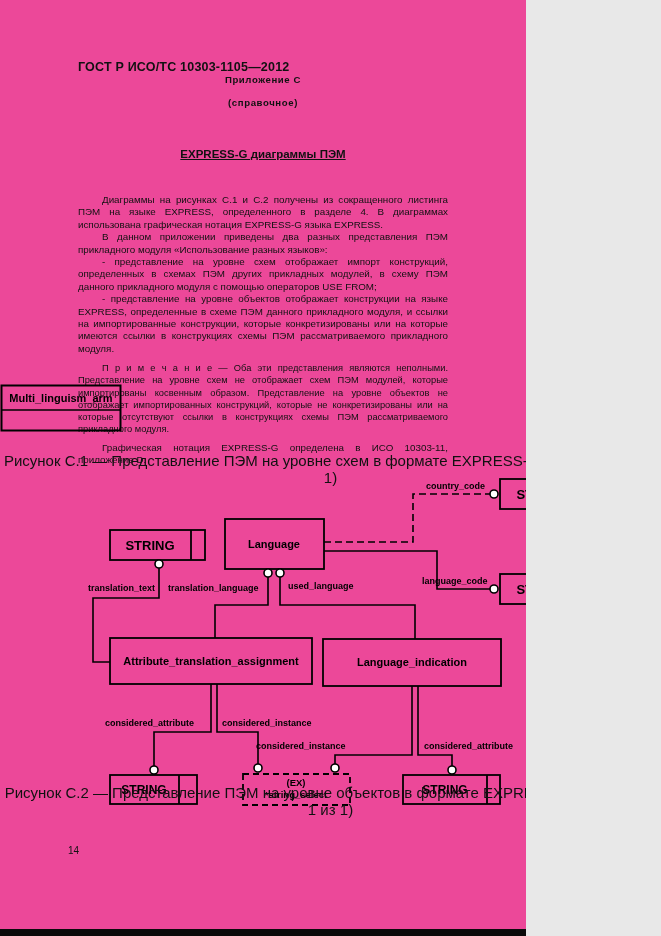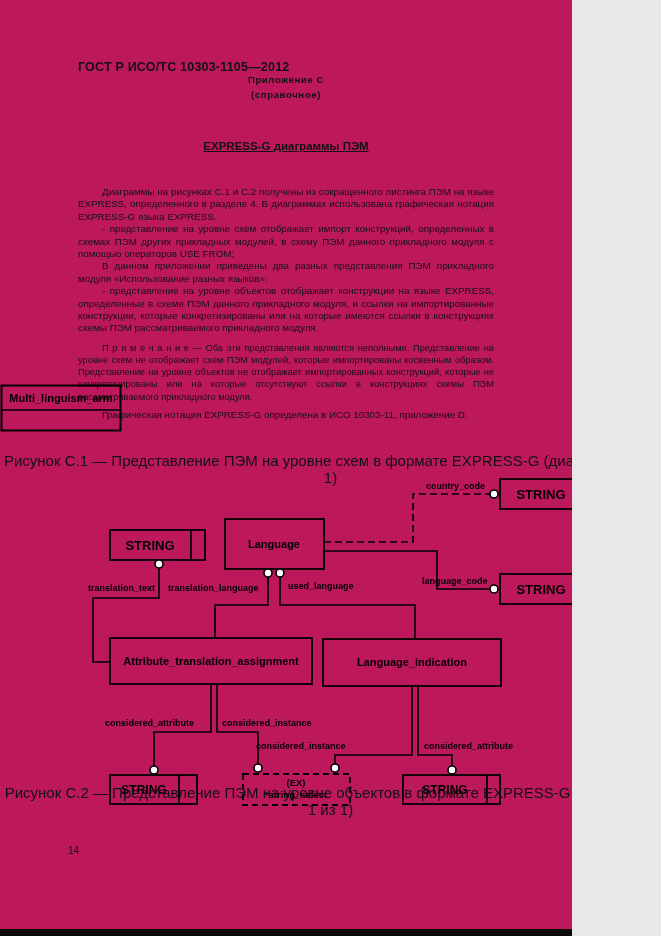--- a/index.html
+++ b/index.html
@@ -1,36 +1,36 @@
 <!DOCTYPE html>
 <html><head>
 <meta charset="utf-8">
 <style>
   html,body{margin:0;padding:0;background:#e8e8e8;}
   .page{
     position:relative;
-    width:572px;height:936px;
-    background:#be185d;
+    width:526px;height:936px;
+    background:#ec4899;
     font-family:"Liberation Sans",sans-serif;
     color:#111;
     overflow:hidden;
   }
   .content{
     padding:60px 78px 0 78px;
   }
   .doc-header{
     font-size:12.5px;font-weight:bold;letter-spacing:0.2px;
   }
   .annex-label{
     text-align:center;font-size:9.6px;font-weight:bold;
     letter-spacing:0.6px;
   }
   .annex-type{
     text-align:center;font-size:9.6px;font-weight:bold;
-    margin-top:4px;letter-spacing:0.6px;
+    margin-top:12px;letter-spacing:0.6px;
   }
   .annex-title{
     text-align:center;font-size:11.5px;font-weight:bold;
     margin-top:40px;
     text-decoration:underline;
   }
   .body-text{
     margin-top:34px;
     font-size:9.8px;line-height:12.4px;text-align:justify;
   }
@@ -67,22 +67,22 @@
 <body>
 
 <div class="page">
   <div class="content">
     <div class="doc-header">ГОСТ Р ИСО/ТС 10303-1105—2012</div>
     <div class="annex-label">Приложение С</div>
     <div class="annex-type">(справочное)</div>
     <div class="annex-title">EXPRESS-G диаграммы ПЭМ</div>
     <div class="body-text">
       <p class="para">Диаграммы на рисунках С.1 и С.2 получены из сокращенного листинга ПЭМ на языке EXPRESS, определенного в разделе 4. В диаграммах использована графическая нотация EXPRESS-G языка EXPRESS.</p>
+      <p class="para">В данном приложении приведены два разных представления ПЭМ прикладного модуля «Использование разных языков»:</p>
       <p class="para">- представление на уровне схем отображает импорт конструкций, определенных в схемах ПЭМ других прикладных модулей, в схему ПЭМ данного прикладного модуля с помощью операторов USE FROM;</p>
-      <p class="para">В данном приложении приведены два разных представления ПЭМ прикладного модуля «Использование разных языков»:</p>
       <p class="para">- представление на уровне объектов отображает конструкции на языке EXPRESS, определенные в схеме ПЭМ данного прикладного модуля, и ссылки на импортированные конструкции, которые конкретизированы или на которые имеются ссылки в конструкциях схемы ПЭМ рассматриваемого прикладного модуля.</p>
       <p class="note">П р и м е ч а н и е —  Оба эти представления являются неполными. Представление на уровне схем не отображает схем ПЭМ модулей, которые импортированы косвенным образом. Представление на уровне объектов не отображает импортированных конструкций, которые не конкретизированы или на которые отсутствуют ссылки в конструкциях схемы ПЭМ рассматриваемого прикладного модуля.</p>
       <p class="para">Графическая нотация EXPRESS-G определена в ИСО 10303-11, приложение D.</p>
     </div>
   </div>
 
   <div class="fig1-wrap">
     <svg width="122" height="48" viewBox="0 0 122 48">
       <rect x="1.5" y="1.5" width="119" height="45" fill="none" stroke="#000" stroke-width="2"></rect>
       <line x1="1.5" y1="26" x2="120.5" y2="26" stroke="#000" stroke-width="1.6"></line>

